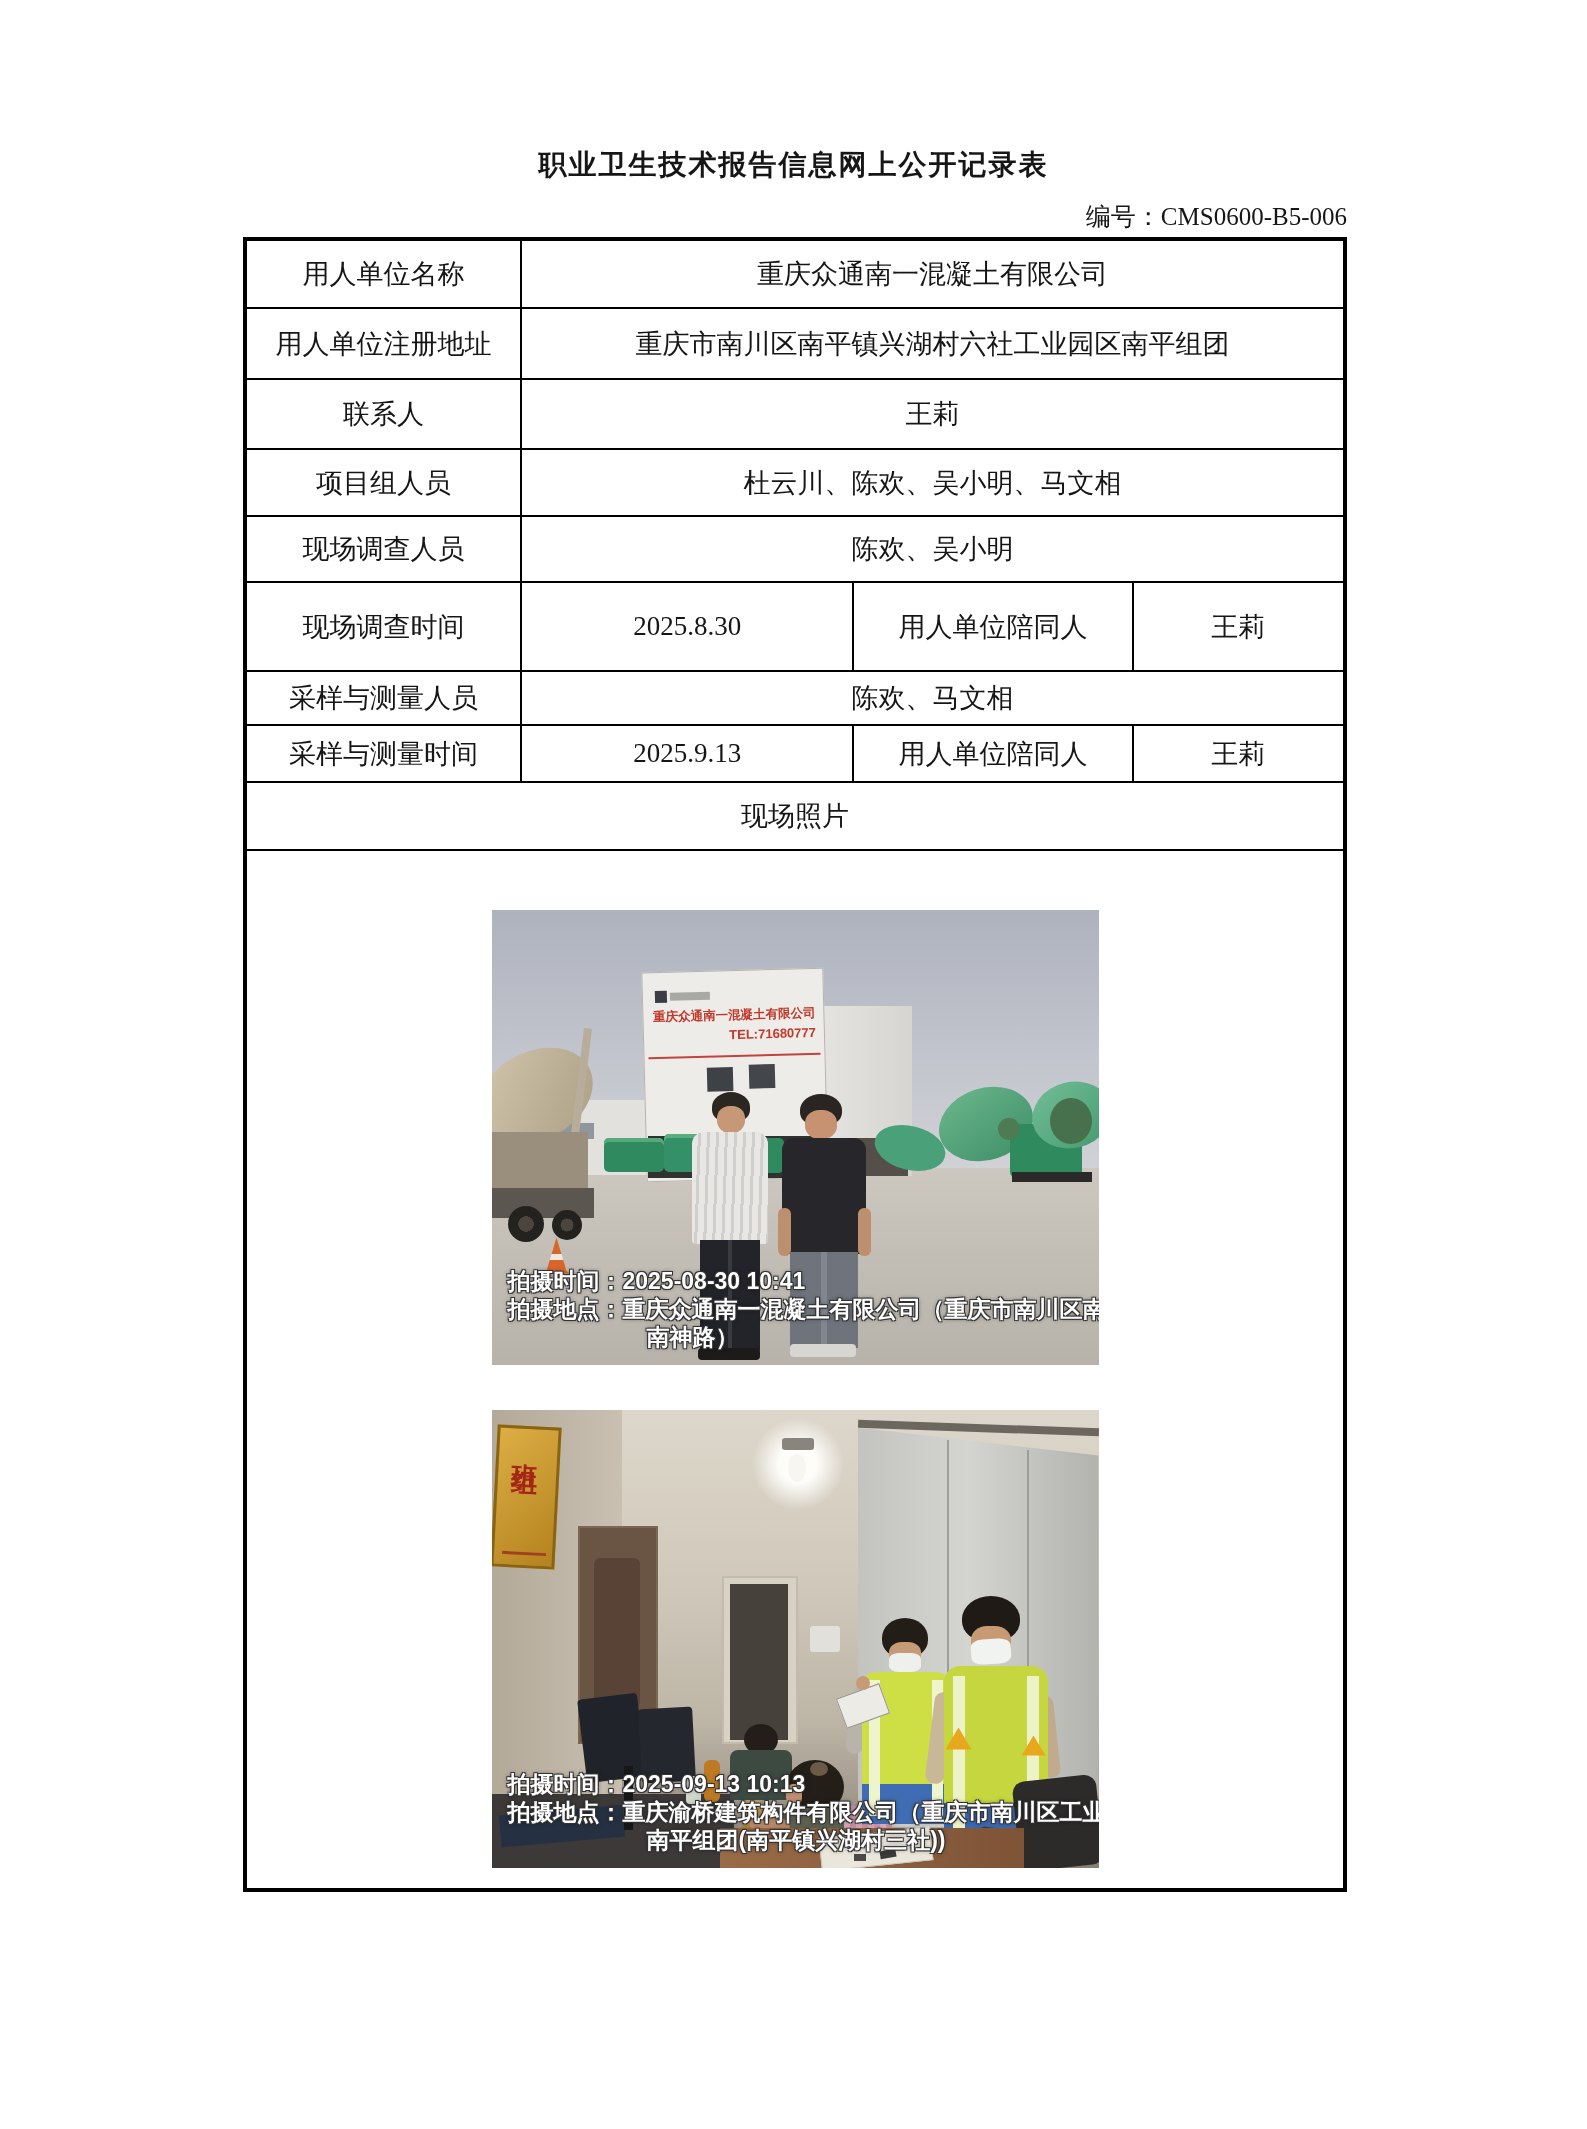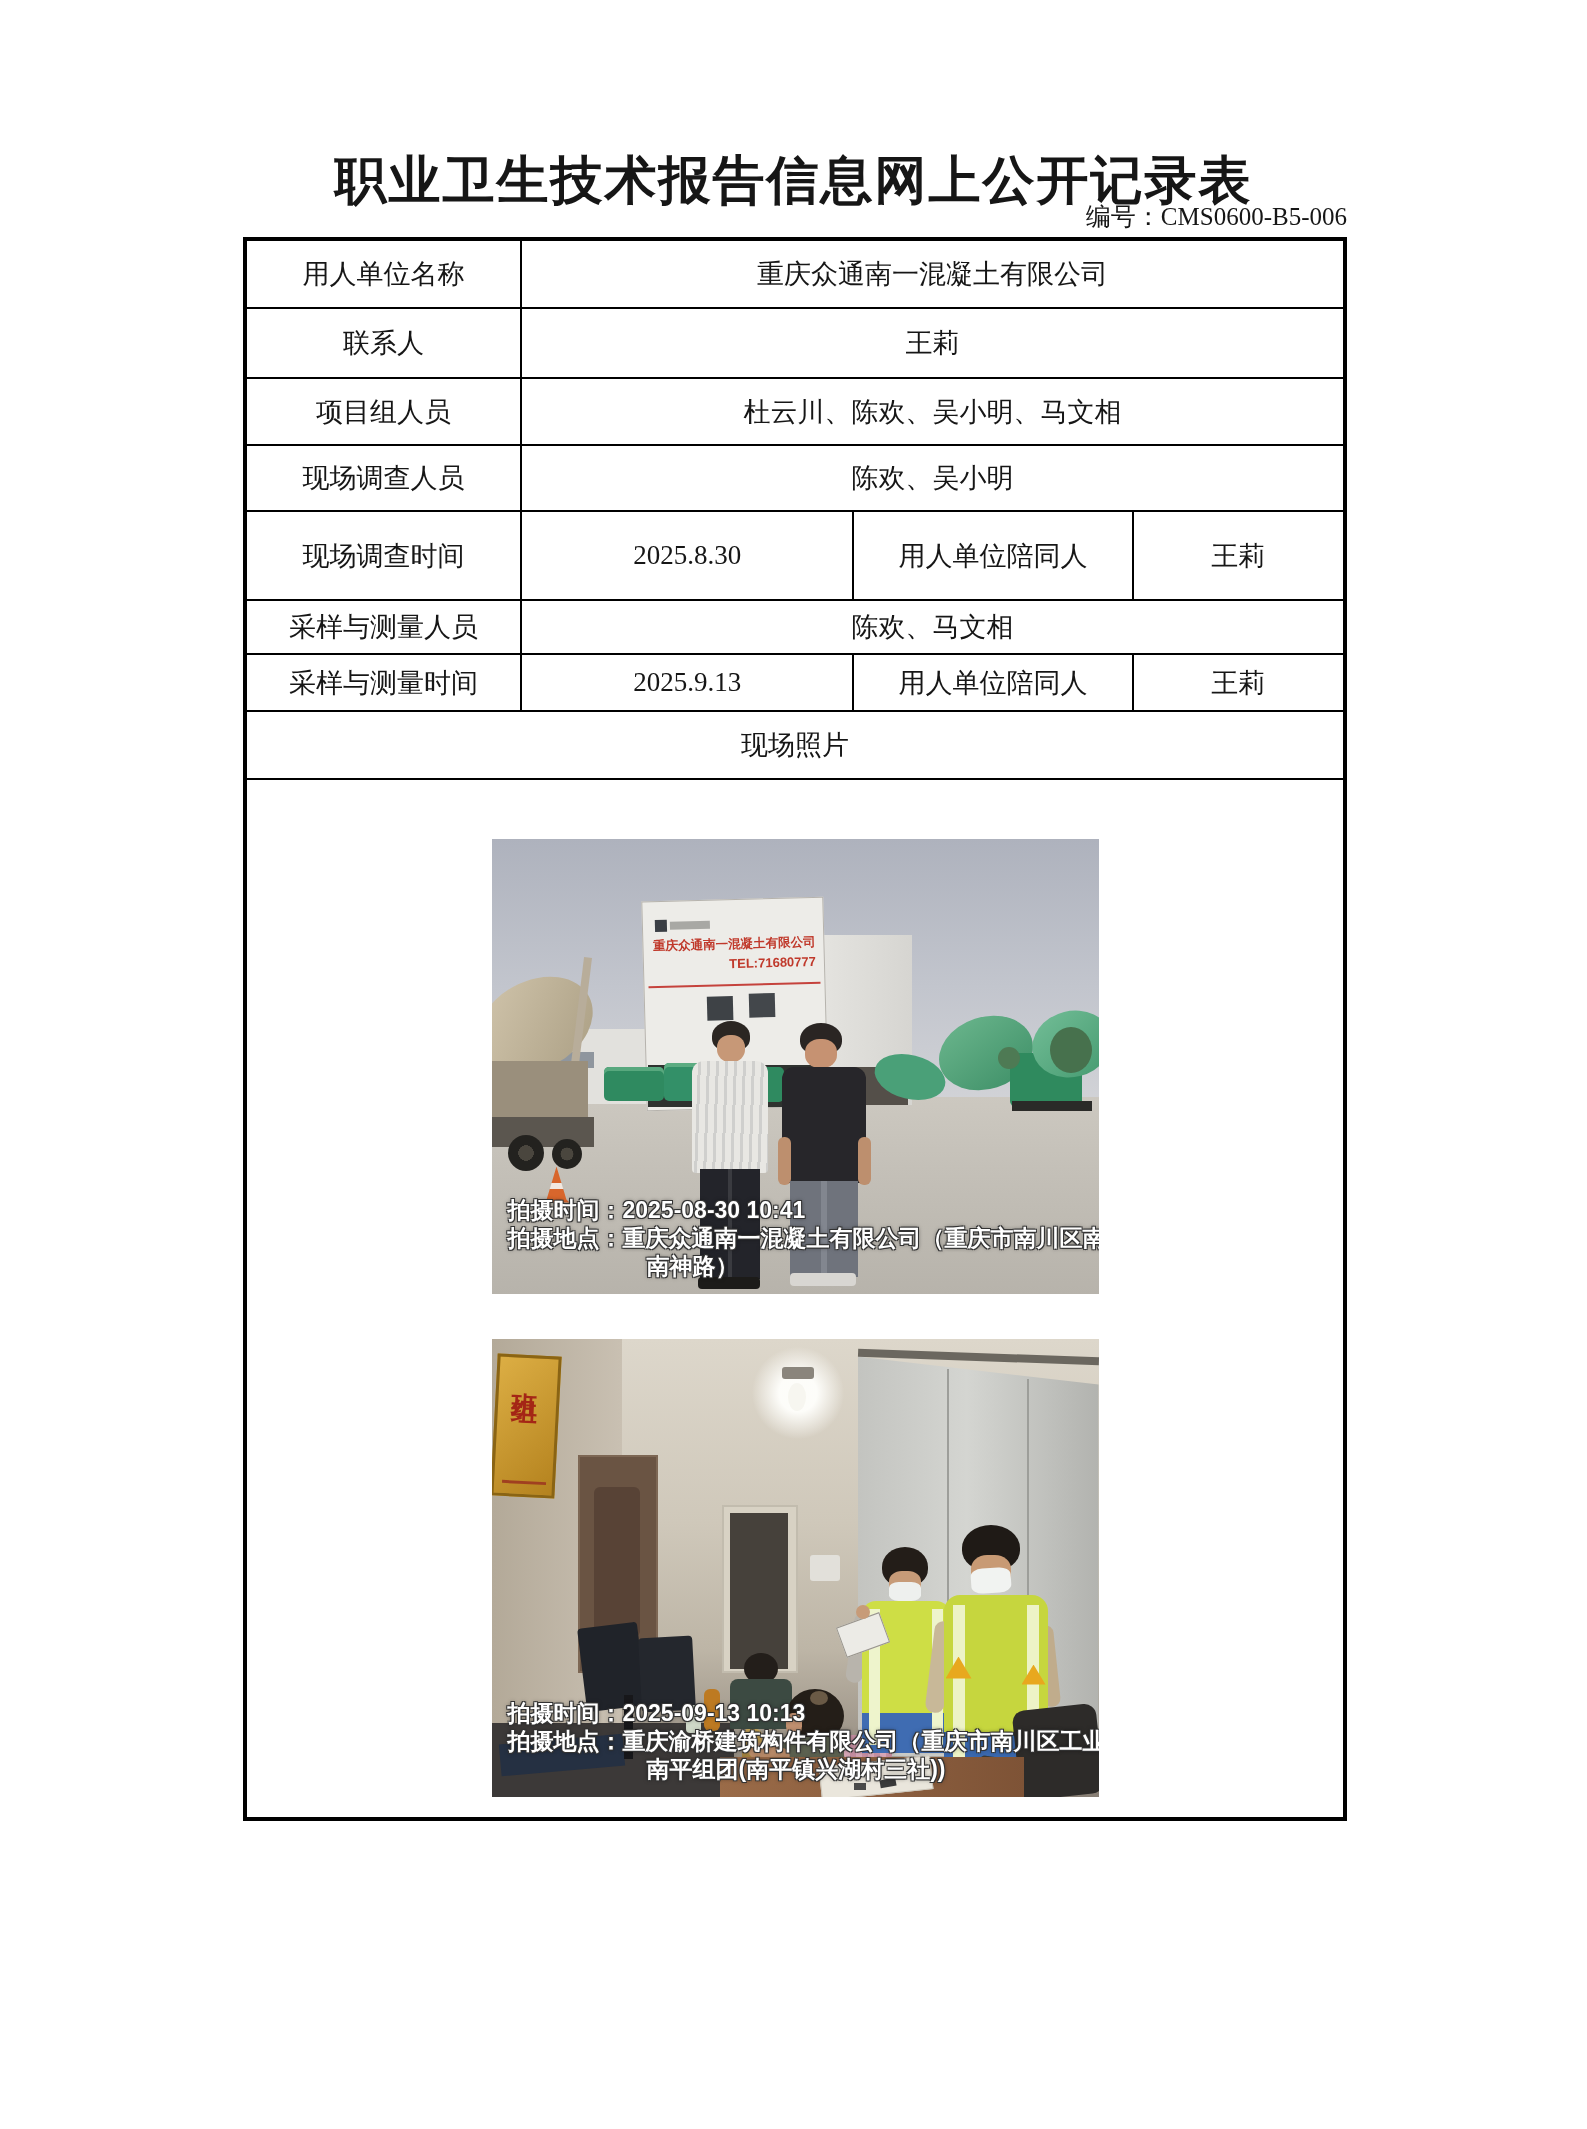--- a/index.html
+++ b/index.html
@@ -5,21 +5,21 @@
   * { box-sizing: border-box; margin: 0; padding: 0; }
   html,body { background:#ffffff; }
   .page {
     position: relative; width: 1587px; height: 2129px; background: #ffffff;
     font-family: "Liberation Serif", "DejaVu Serif", serif; color: #111;
     overflow: hidden;
   }
   .abs { position: absolute; }
   .doc-title {
     position: absolute; top: 146px; left: 0; width: 100%;
-    text-align: center; font-size: 52px; font-weight: bold; letter-spacing: 2px; color:#161616;
+    text-align: center; font-size: 28px; font-weight: bold; letter-spacing: 2px; color:#161616;
   }
   .doc-number {
     position: absolute; top: 200px; left: 243px; width: 1104px;
     text-align: right; font-size: 25px; color:#161616;
   }
   table.record {
     position: absolute; left: 243px; top: 237px; width: 1104px;
     border-collapse: collapse; table-layout: fixed;
     border: 4px solid #000;
   }
@@ -57,20 +57,24 @@
         <col style="width:25.1%">
         <col style="width:30.2%">
         <col style="width:25.4%">
         <col style="width:19.3%">
       </colgroup>
     <tbody>
         <tr style="height:69px">
       <td>用人单位名称</td>
       <td colspan="3">重庆众通南一混凝土有限公司</td>
     </tr>
+    <tr style="height:71px">
+      <td>用人单位注册地址</td>
+      <td colspan="3">重庆市南川区南平镇兴湖村六社工业园区南平组团</td>
+    </tr>
     <tr style="height:70px">
       <td>联系人</td>
       <td colspan="3">王莉</td>
     </tr>
     <tr style="height:67px">
       <td>项目组人员</td>
       <td colspan="3">杜云川、陈欢、吴小明、马文相</td>
     </tr>
     <tr style="height:66px">
       <td>现场调查人员</td>

